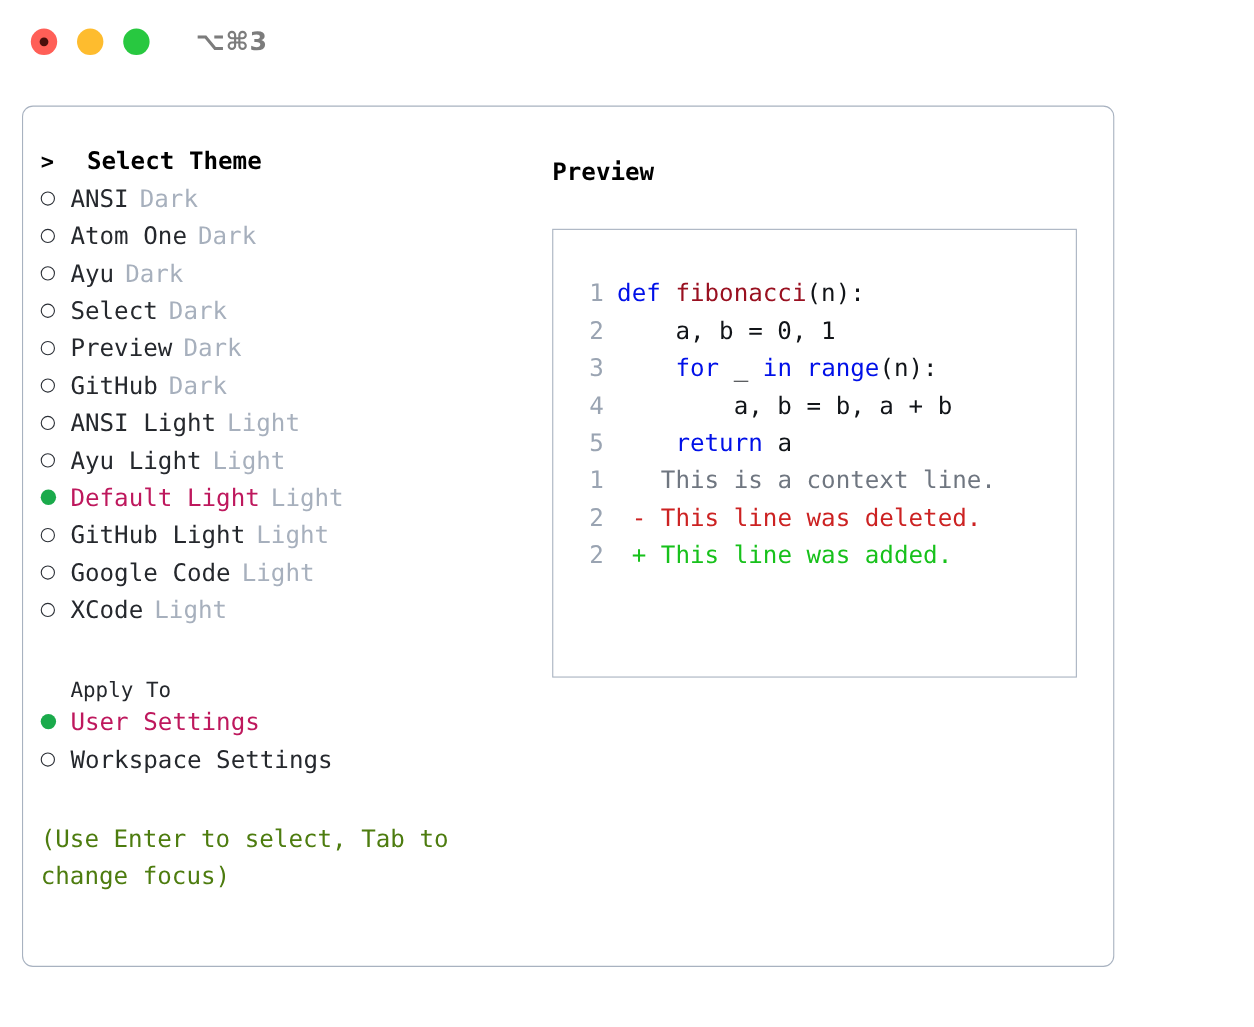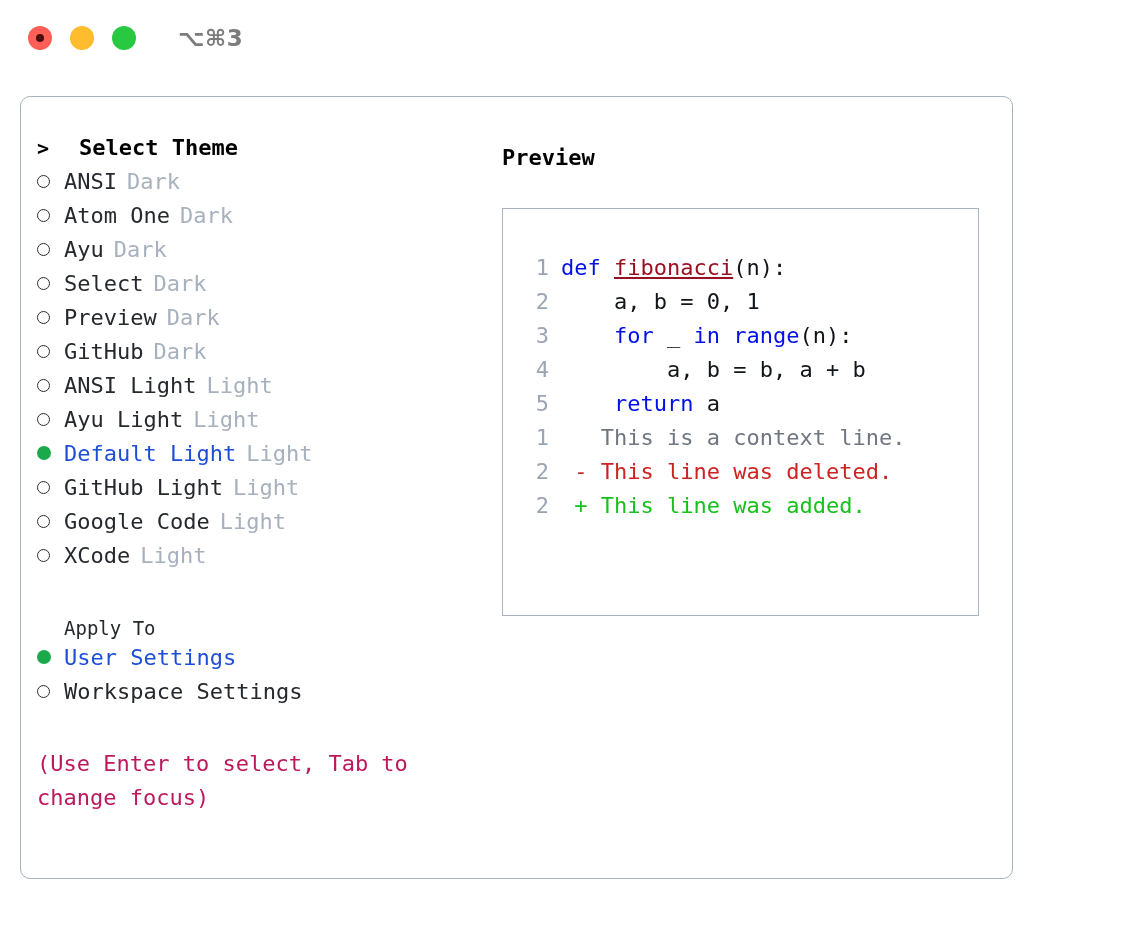--- a/index.html
+++ b/index.html
@@ -121,39 +121,39 @@
     height: 14px;
     background: #1aaa4b;
     border-radius: 50%;
     vertical-align: 1px;
   }
   .bullet.caret {
     font-weight: bold;
     color: #000000;
   }
   .label { color: #25282d; }
-  .label.sel { color: #1d4ed8; }
+  .label.sel { color: #be185d; }
   .label.head { font-weight: bold; color: #000000; margin-left: 15px; }
   .suffix {
     color: #a7b0bd;
     margin-left: 10px;
     text-align: center;
   }
   .spacer-row { height: 34px; }
   .group-head {
     display: flex;
     align-items: center;
     height: 34px;
     font-size: 19px;
     color: #25282d;
   }
   .hint {
     margin-top: 34px;
     font-size: 22px;
-    color: #be185d;
+    color: #4d7c0f;
     line-height: 34px;
     width: 400px;
   }
 
   
   .right-col {
     position: absolute;
     left: 481px;
     top: 44px;
     width: 490px;
@@ -184,21 +184,21 @@
   }
   .code-line { display: flex; align-items: baseline; white-space: pre; }
   .lineno {
     width: 30px;
     flex: 0 0 30px;
     text-align: right;
     color: #9aa4b2;
     margin-right: 12px;
   }
   .tok-kw  { color: #0010e8; }
-  .tok-fn  { color: #991020; text-decoration: underline; }
+  .tok-fn  { color: #991020; }
   .tok-pl  { color: #111418; }
   .diff {
     position: absolute;
     left: 16px;
     top: 212px;
     font-size: 22px;
     line-height: 34px;
     white-space: pre;
   }
   .diff-ctx { color: #6f7680; }

